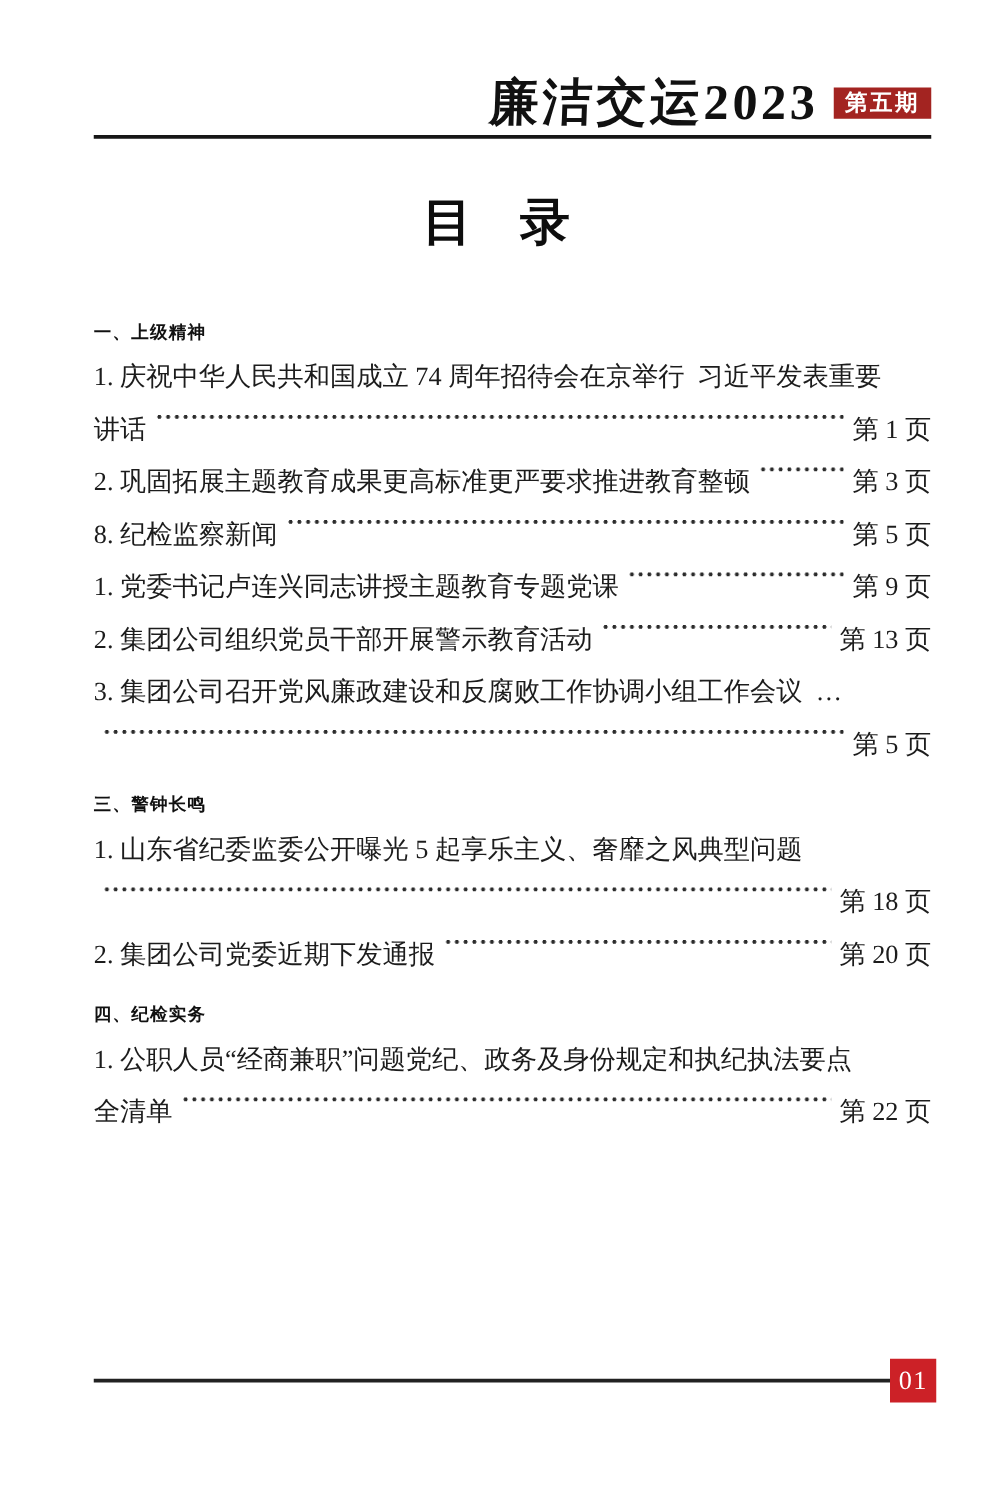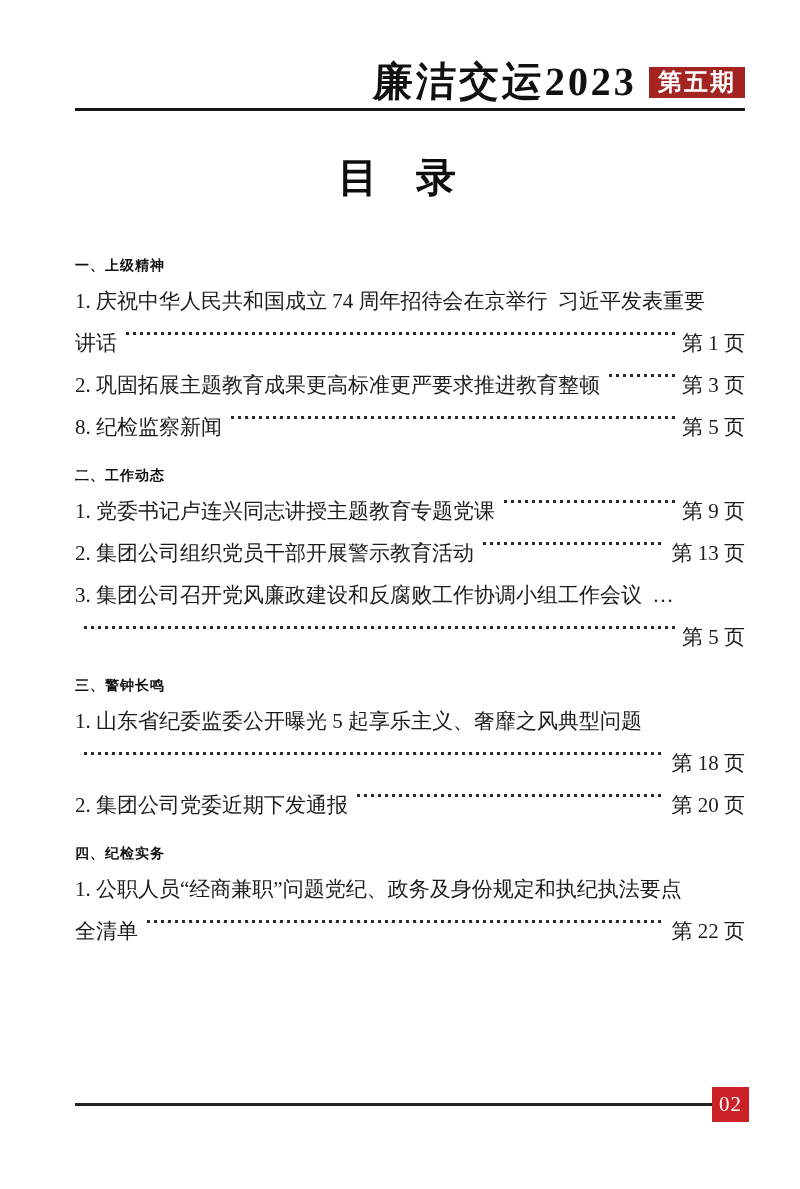--- a/index.html
+++ b/index.html
@@ -12,21 +12,21 @@
   .header {
     position:absolute; left:75px; top:62px; width:670px;
     border-bottom:3px solid #161616; padding-bottom:6px;
   }
   .header-row { display:flex; justify-content:flex-end; align-items:center; gap:12px; }
   .masthead {
     font-size:40px; font-weight:bold; letter-spacing:3px; color:#111;
     transform:skewX(-2deg); line-height:1;
   }
   .issue-badge {
-    background:#a32421; color:#ffffff; font-size:24px; font-weight:bold;
+    background:#a32421; color:#ffffff; font-size:18px; font-weight:bold;
     padding:3px 9px 4px 9px; letter-spacing:2px; line-height:1;
   }
   
   .doc-title {
     position:absolute; left:0; top:150px; width:800px; text-align:center;
     font-size:40px; font-weight:bold; white-space:pre; letter-spacing:6px; color:#0d0d0d;
   }
   
   .toc { position:absolute; left:75px; top:245px; width:670px; }
   .toc-heading {
@@ -82,21 +82,20 @@
       <span class="toc-text">2. 巩固拓展主题教育成果更高标准更严要求推进教育整顿</span>
       <span class="dot-leader"></span>
       <span class="page-ref">第 3 页</span>
     </div>
     <div class="toc-row">
       <span class="toc-text">8. 纪检监察新闻</span>
       <span class="dot-leader"></span>
       <span class="page-ref">第 5 页</span>
     </div>
 
-    <div class="toc-heading">二、工作动态</div>
     <div class="toc-row">
       <span class="toc-text">1. 党委书记卢连兴同志讲授主题教育专题党课</span>
       <span class="dot-leader"></span>
       <span class="page-ref">第 9 页</span>
     </div>
     <div class="toc-row">
       <span class="toc-text">2. 集团公司组织党员干部开展警示教育活动</span>
       <span class="dot-leader"></span>
       <span class="page-ref">第 13 页</span>
     </div>
@@ -128,15 +127,15 @@
     </div>
     <div class="toc-row">
       <span class="toc-text">全清单</span>
       <span class="dot-leader"></span>
       <span class="page-ref">第 22 页</span>
     </div>
 
   </div>
 
   <div class="footer-rule"></div>
-  <div class="page-box">02</div>
+  <div class="page-box">01</div>
 
 </div>
 
 </body></html>

